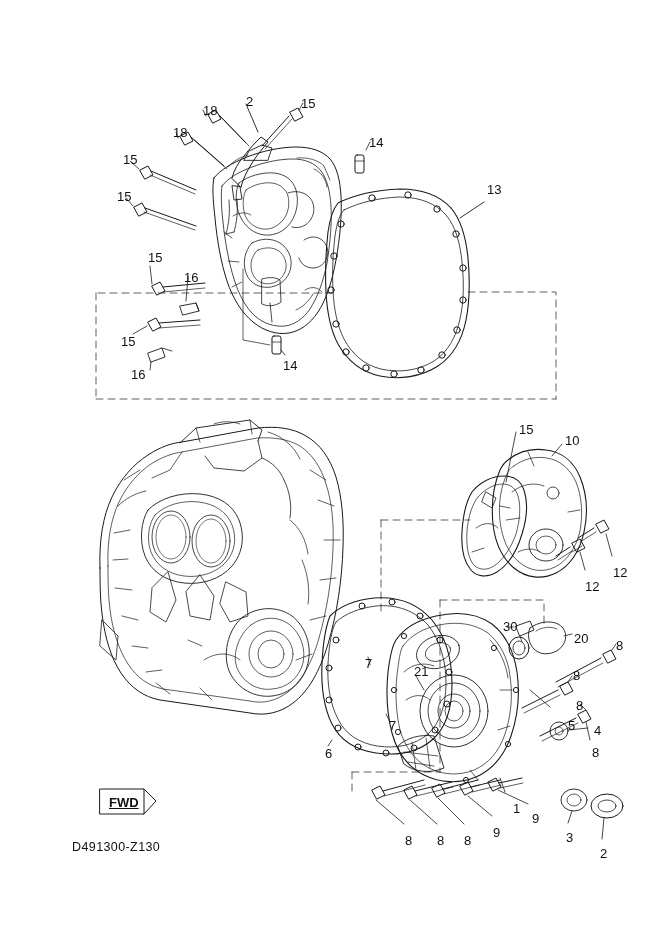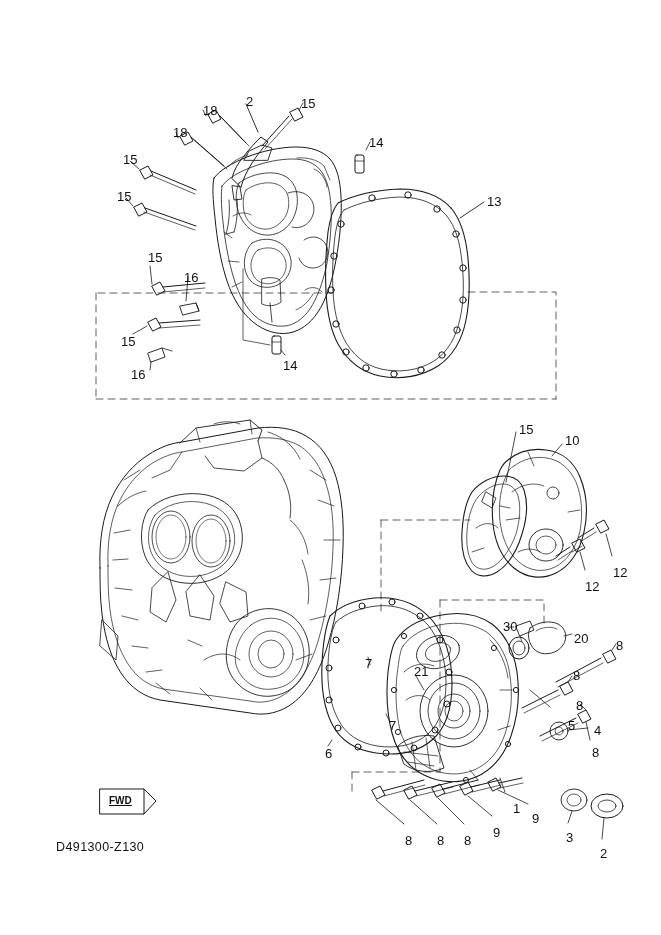--- a/index.html
+++ b/index.html
@@ -23,21 +23,21 @@
   .code{
     position:absolute;
     font-family:"Liberation Sans", sans-serif;
     font-size:12.5px;
     letter-spacing:0.4px;
     color:#111;
   }
   .fwd-box{
     position:absolute;
     font-family:"Liberation Sans", sans-serif;
-    font-size:10px;
+    font-size:13px;
     font-weight:bold;
     color:#111;
     text-decoration:underline;
   }
 </style>
 </head>
 <body>
 
 <div id="diagram-root">
 
@@ -507,21 +507,21 @@
   </g>
 </svg>
 
 <div class="lbl" style="left:203px;top:104px">18</div>
 <div class="lbl" style="left:246px;top:95px">2</div>
 <div class="lbl" style="left:301px;top:97px">15</div>
 <div class="lbl" style="left:369px;top:136px">14</div>
 <div class="lbl" style="left:173px;top:126px">18</div>
 <div class="lbl" style="left:123px;top:153px">15</div>
 <div class="lbl" style="left:117px;top:190px">15</div>
-<div class="lbl" style="left:487px;top:195px">13</div>
+<div class="lbl" style="left:487px;top:183px">13</div>
 <div class="lbl" style="left:148px;top:251px">15</div>
 <div class="lbl" style="left:184px;top:271px">16</div>
 <div class="lbl" style="left:121px;top:335px">15</div>
 <div class="lbl" style="left:283px;top:359px">14</div>
 <div class="lbl" style="left:131px;top:368px">16</div>
 <div class="lbl" style="left:519px;top:423px">15</div>
 <div class="lbl" style="left:565px;top:434px">10</div>
 <div class="lbl" style="left:613px;top:566px">12</div>
 <div class="lbl" style="left:585px;top:580px">12</div>
 <div class="lbl" style="left:503px;top:620px">30</div>
@@ -540,15 +540,15 @@
 <div class="lbl" style="left:493px;top:826px">9</div>
 <div class="lbl" style="left:532px;top:812px">9</div>
 <div class="lbl" style="left:566px;top:831px">3</div>
 <div class="lbl" style="left:600px;top:847px">2</div>
 <div class="lbl" style="left:405px;top:834px">8</div>
 <div class="lbl" style="left:437px;top:834px">8</div>
 <div class="lbl" style="left:464px;top:834px">8</div>
 
 <div class="fwd-box" style="left:109px;top:795px">FWD</div>
 
-<div class="code" style="left:56px;top:840px">D491300-Z130</div>
+<div class="code" style="left:72px;top:840px">D491300-Z130</div>
 
 </div>
 
 </body></html>

